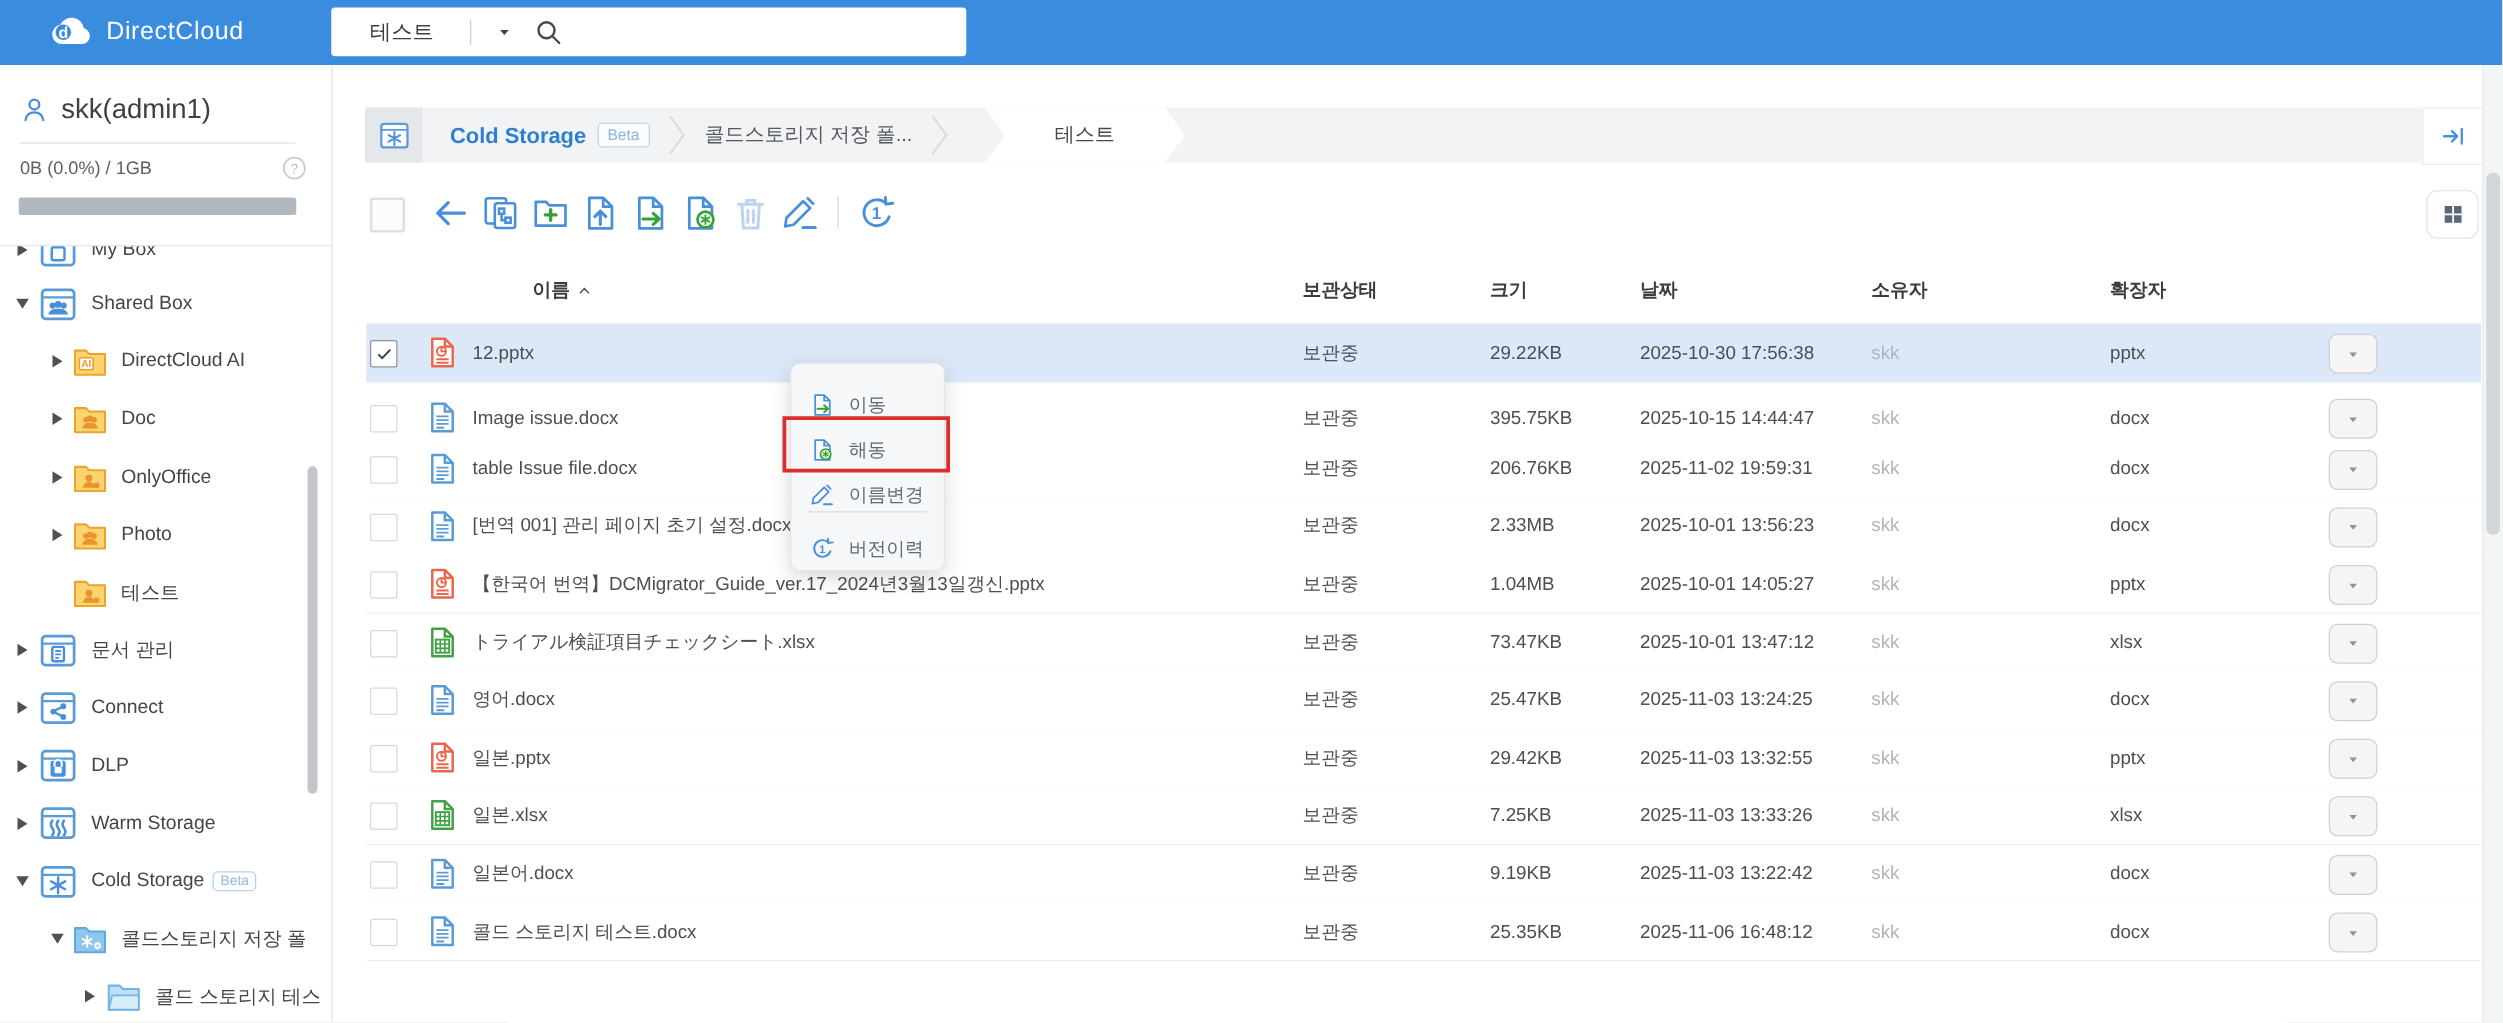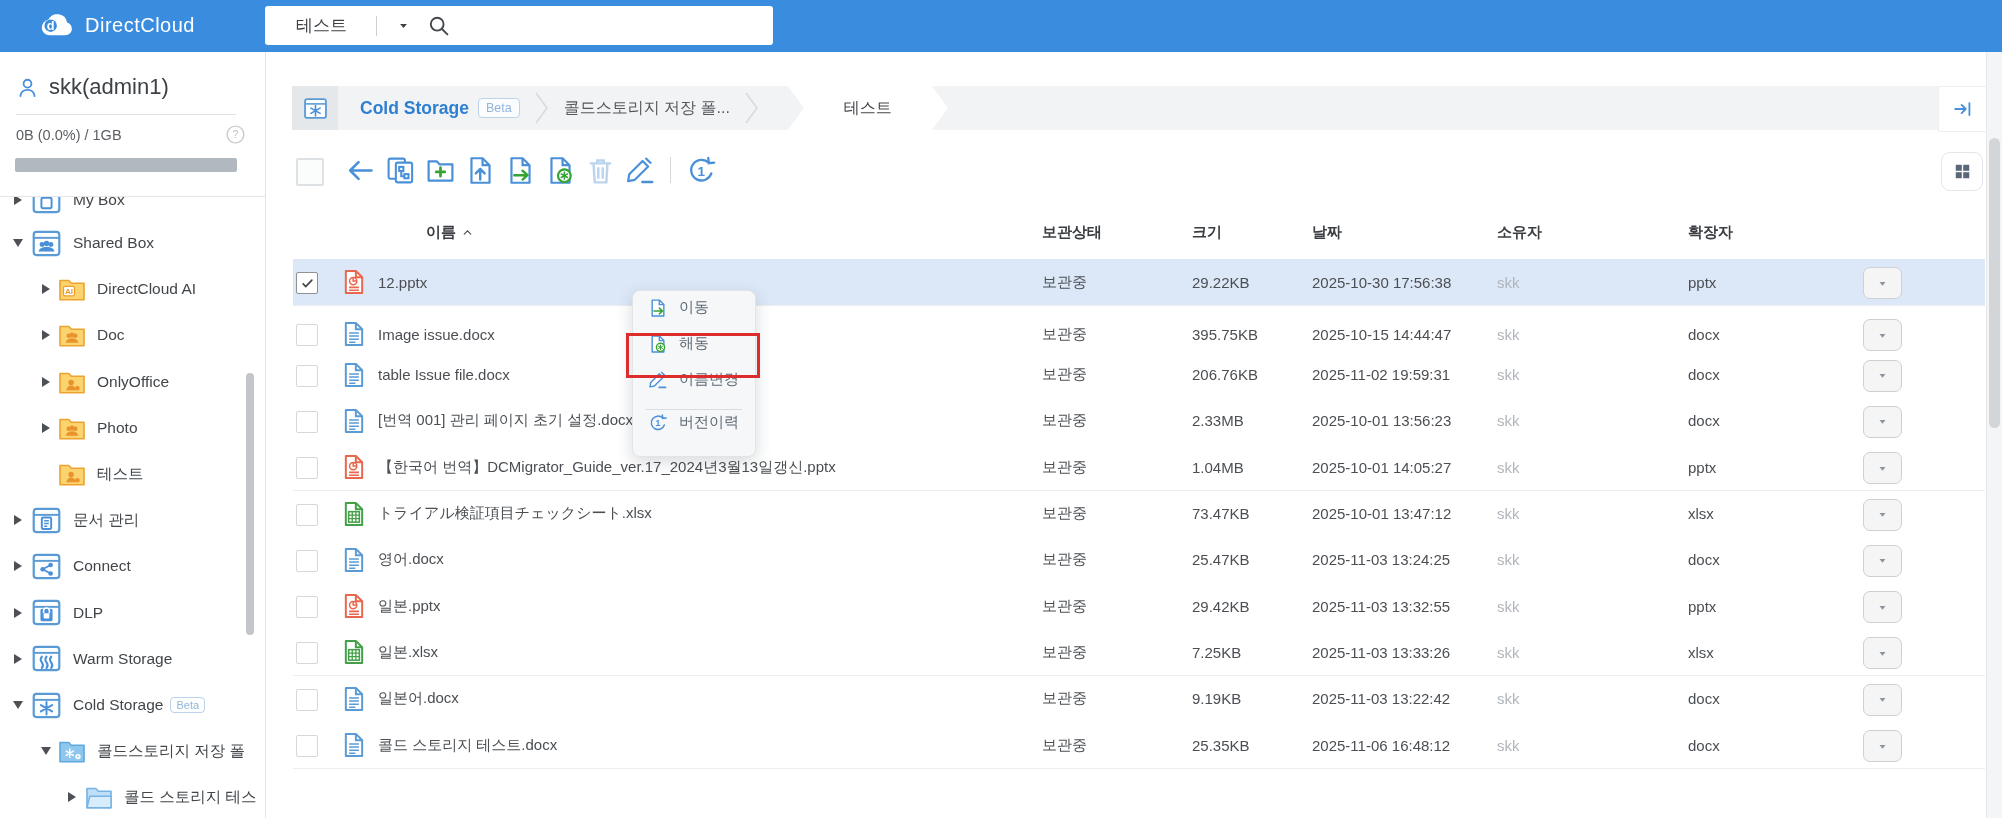--- a/index.html
+++ b/index.html
@@ -69,21 +69,21 @@
   .rcheck{position:absolute;left:3px;top:13px;width:20px;height:20px;border:1.5px solid #d5d8da;border-radius:2px;background:#fff;cursor:pointer;
           display:flex;align-items:center;justify-content:center;}
   .rcheck.checked{border-color:#8d9297;}
   .ricon{position:absolute;left:47px;top:9px;}
   .rmenu-btn{position:absolute;left:1570px;top:8px;width:37px;height:30px;border:1px solid #cdd1d4;border-radius:7px;background:#f4f5f4;
              display:flex;align-items:center;justify-content:center;cursor:pointer;}
 
   
   .ctx{position:absolute;left:632px;top:290px;width:122px;background:#f6f7f8;border:1px solid #e2e4e6;border-radius:8px;
        box-shadow:0 5px 16px rgba(40,50,60,.18);padding:7px 0;z-index:50;}
-  .ctx-item{height:36px;display:flex;align-items:flex-start;cursor:pointer;}
+  .ctx-item{height:36px;display:flex;align-items:flex-end;cursor:pointer;}
   .ctx-item .icon{margin-left:15px;}
   .ctx-label{margin-left:11px;font-size:15px;color:#5d6974;}
   .ctx-div{height:1px;background:#d9dcdf;margin:3px 13px;}
   .red-box{position:absolute;left:626px;top:333px;width:128px;height:39px;border:3px solid #dd2c2c;z-index:60;pointer-events:none;}
 
   
   .vscroll{position:absolute;left:1986px;top:52px;width:16px;bottom:0;background:#f4f5f6;border-left:1px solid #e5e7e9;}
   .vthumb{position:absolute;left:2px;top:86px;width:11px;height:290px;background:#d2d6d9;border-radius:6px;cursor:pointer;}
 </style>
 </head>

